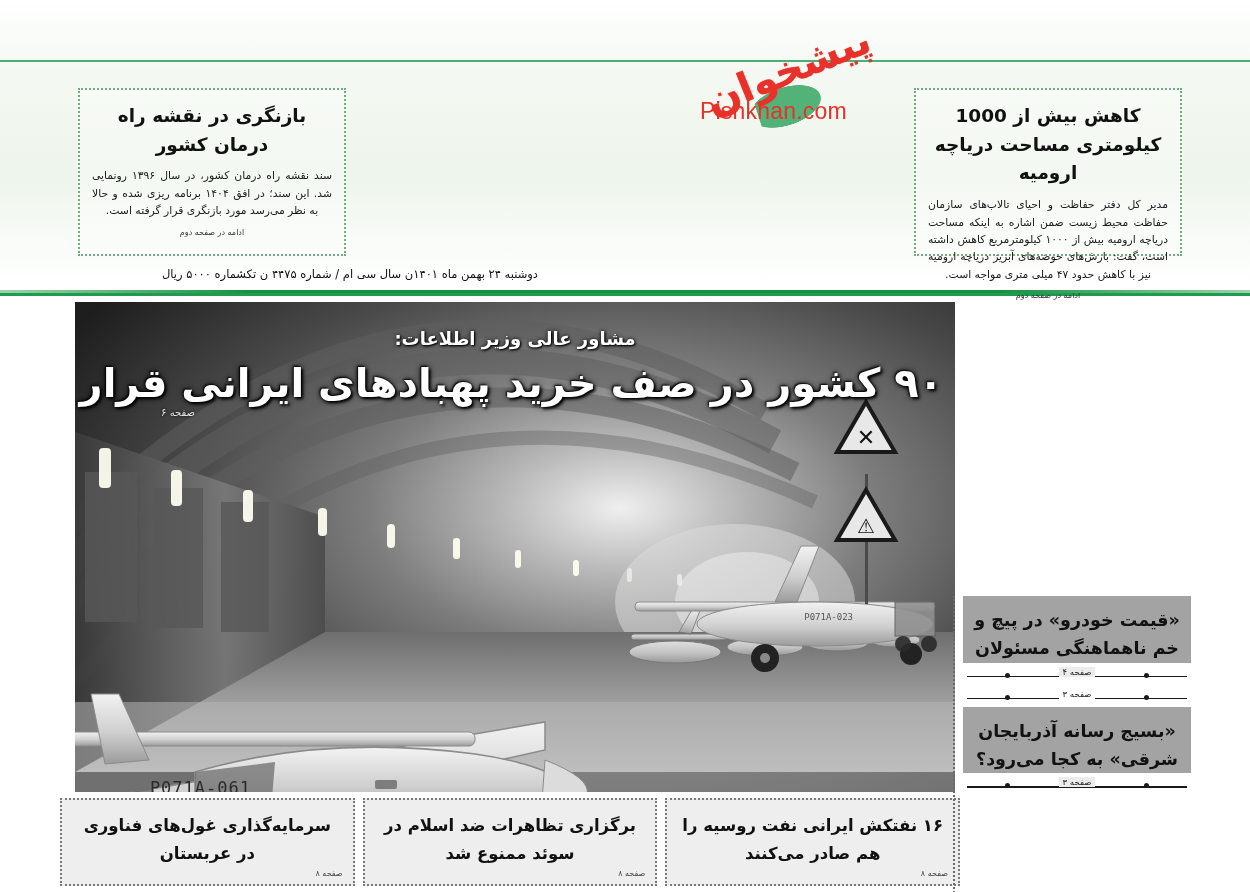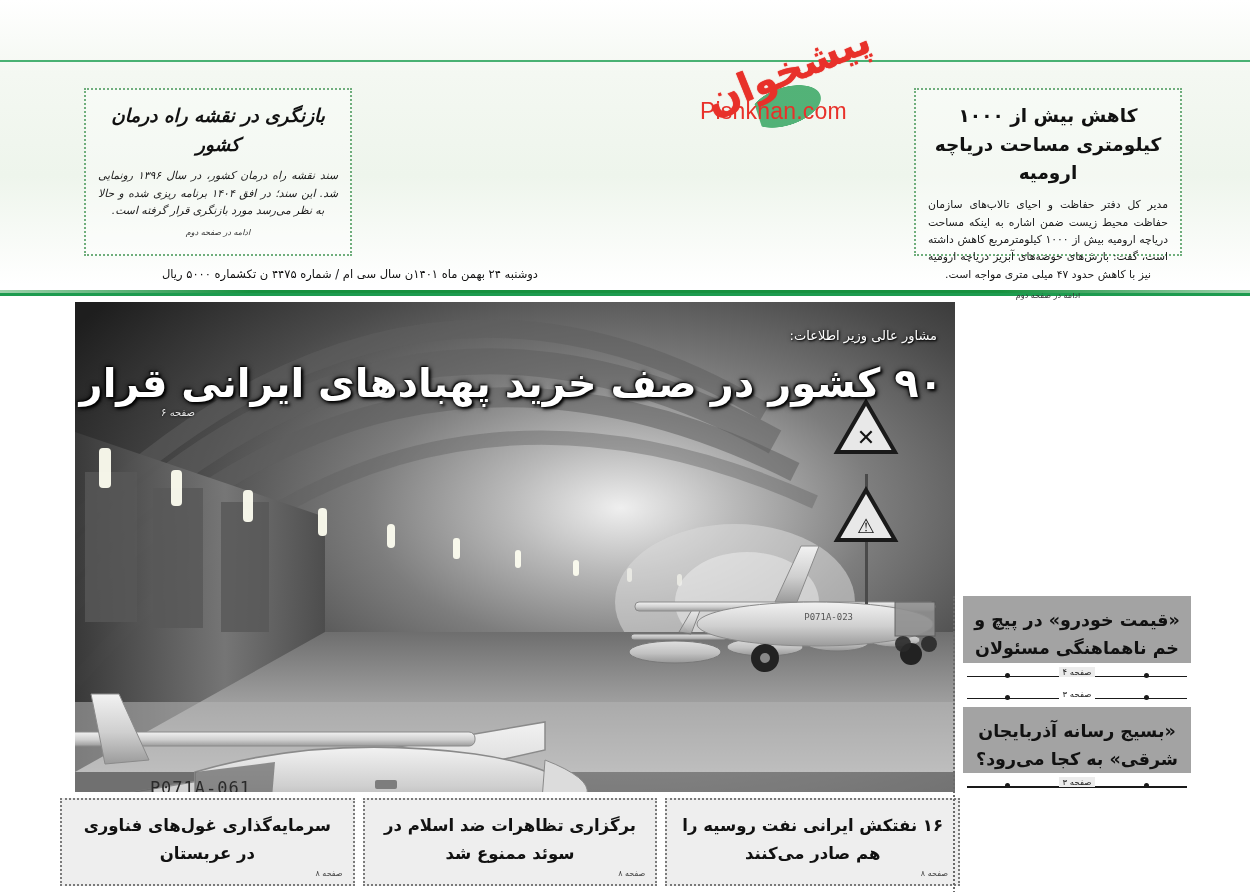--- a/index.html
+++ b/index.html
@@ -78,21 +78,21 @@
     border:2px solid #d9453a;transform:rotate(45deg);border-radius:3px;}
   .diamond.mid{width:30px;height:22px;border-radius:2px;}
 
   
   .hbox{
     position:absolute;top:88px;width:268px;height:168px;
     border:2px dotted #6fae7c;background:rgba(255,255,255,.35);
     box-sizing:border-box;padding:10px 12px 6px 12px;direction:rtl;
   }
   .hbox.right{right:68px;}
-  .hbox.left{left:84px;font-style:italic;}
+  .hbox.left{left:78px;}
   .hbox h3{
     margin:2px 0 8px 0;font-size:18.5px;line-height:1.55;
     font-weight:700;color:#111;text-align:center;
     font-family:"DejaVu Sans","Liberation Sans",sans-serif;
   }
   .hbox p{
     margin:0;font-size:10.8px;line-height:1.62;color:#1a1a1a;
     text-align:justify;text-align-last:center;
   }
   .hbox .cont{
@@ -121,22 +121,22 @@
   
   .lead{
     position:absolute;left:75px;top:6px;width:880px;height:490px;
     overflow:hidden;background:#1c1c1c;
   }
   .photo{position:absolute;inset:0;overflow:hidden;}
   .photo svg{position:absolute;inset:0;width:100%;height:100%;}
 
   .kickerline{
     position:absolute;right:18px;top:26px;width:844px;
-    direction:rtl;
-    color:#fff;font-size:13px;font-weight:400;
+    text-align:center;direction:rtl;
+    color:#fff;font-size:18px;font-weight:700;
     text-shadow:0 0 4px #000,1px 1px 2px #000;
     letter-spacing:.3px;
   }
   .lead-head{
     position:absolute;right:12px;top:56px;width:856px;
     text-align:center;direction:rtl;
     color:#fff;font-size:40px;font-weight:700;line-height:1.25;
     text-shadow:0 0 6px #000,2px 2px 3px #000,-1px -1px 2px #000;
     white-space:nowrap;
   }
@@ -208,21 +208,21 @@
     <div class="header-rule-top"></div>
 
     <div class="pishkhan">
       <div class="leafdeco"></div>
       <div class="fa">پیشخوان</div>
       <div class="en">Pishkhan.com</div>
     </div>
 
 
     <div class="hbox right">
-      <h3>کاهش بیش از ۱۰۰۰ کیلومتری مساحت دریاچه ارومیه</h3>
+      <h3>کاهش بیش از 1000 کیلومتری مساحت دریاچه ارومیه</h3>
       <p>مدیر کل دفتر حفاظت و احیای تالاب‌های سازمان حفاظت محیط زیست ضمن اشاره به اینکه مساحت دریاچه ارومیه بیش از ۱۰۰۰ کیلومترمربع کاهش داشته است، گفت: بارش‌های حوضه‌های آبریز دریاچه ارومیه نیز با کاهش حدود ۴۷ میلی متری مواجه است.</p>
       <div class="cont">ادامه در صفحه دوم</div>
     </div>
 
     <div class="hbox left">
       <h3>بازنگری در نقشه راه درمان کشور</h3>
       <p>سند نقشه راه درمان کشور، در سال ۱۳۹۶ رونمایی شد. این سند؛ در افق ۱۴۰۴ برنامه ریزی شده و حالا به نظر می‌رسد مورد بازنگری قرار گرفته است.</p>
       <div class="cont">ادامه در صفحه دوم</div>
     </div>
 

